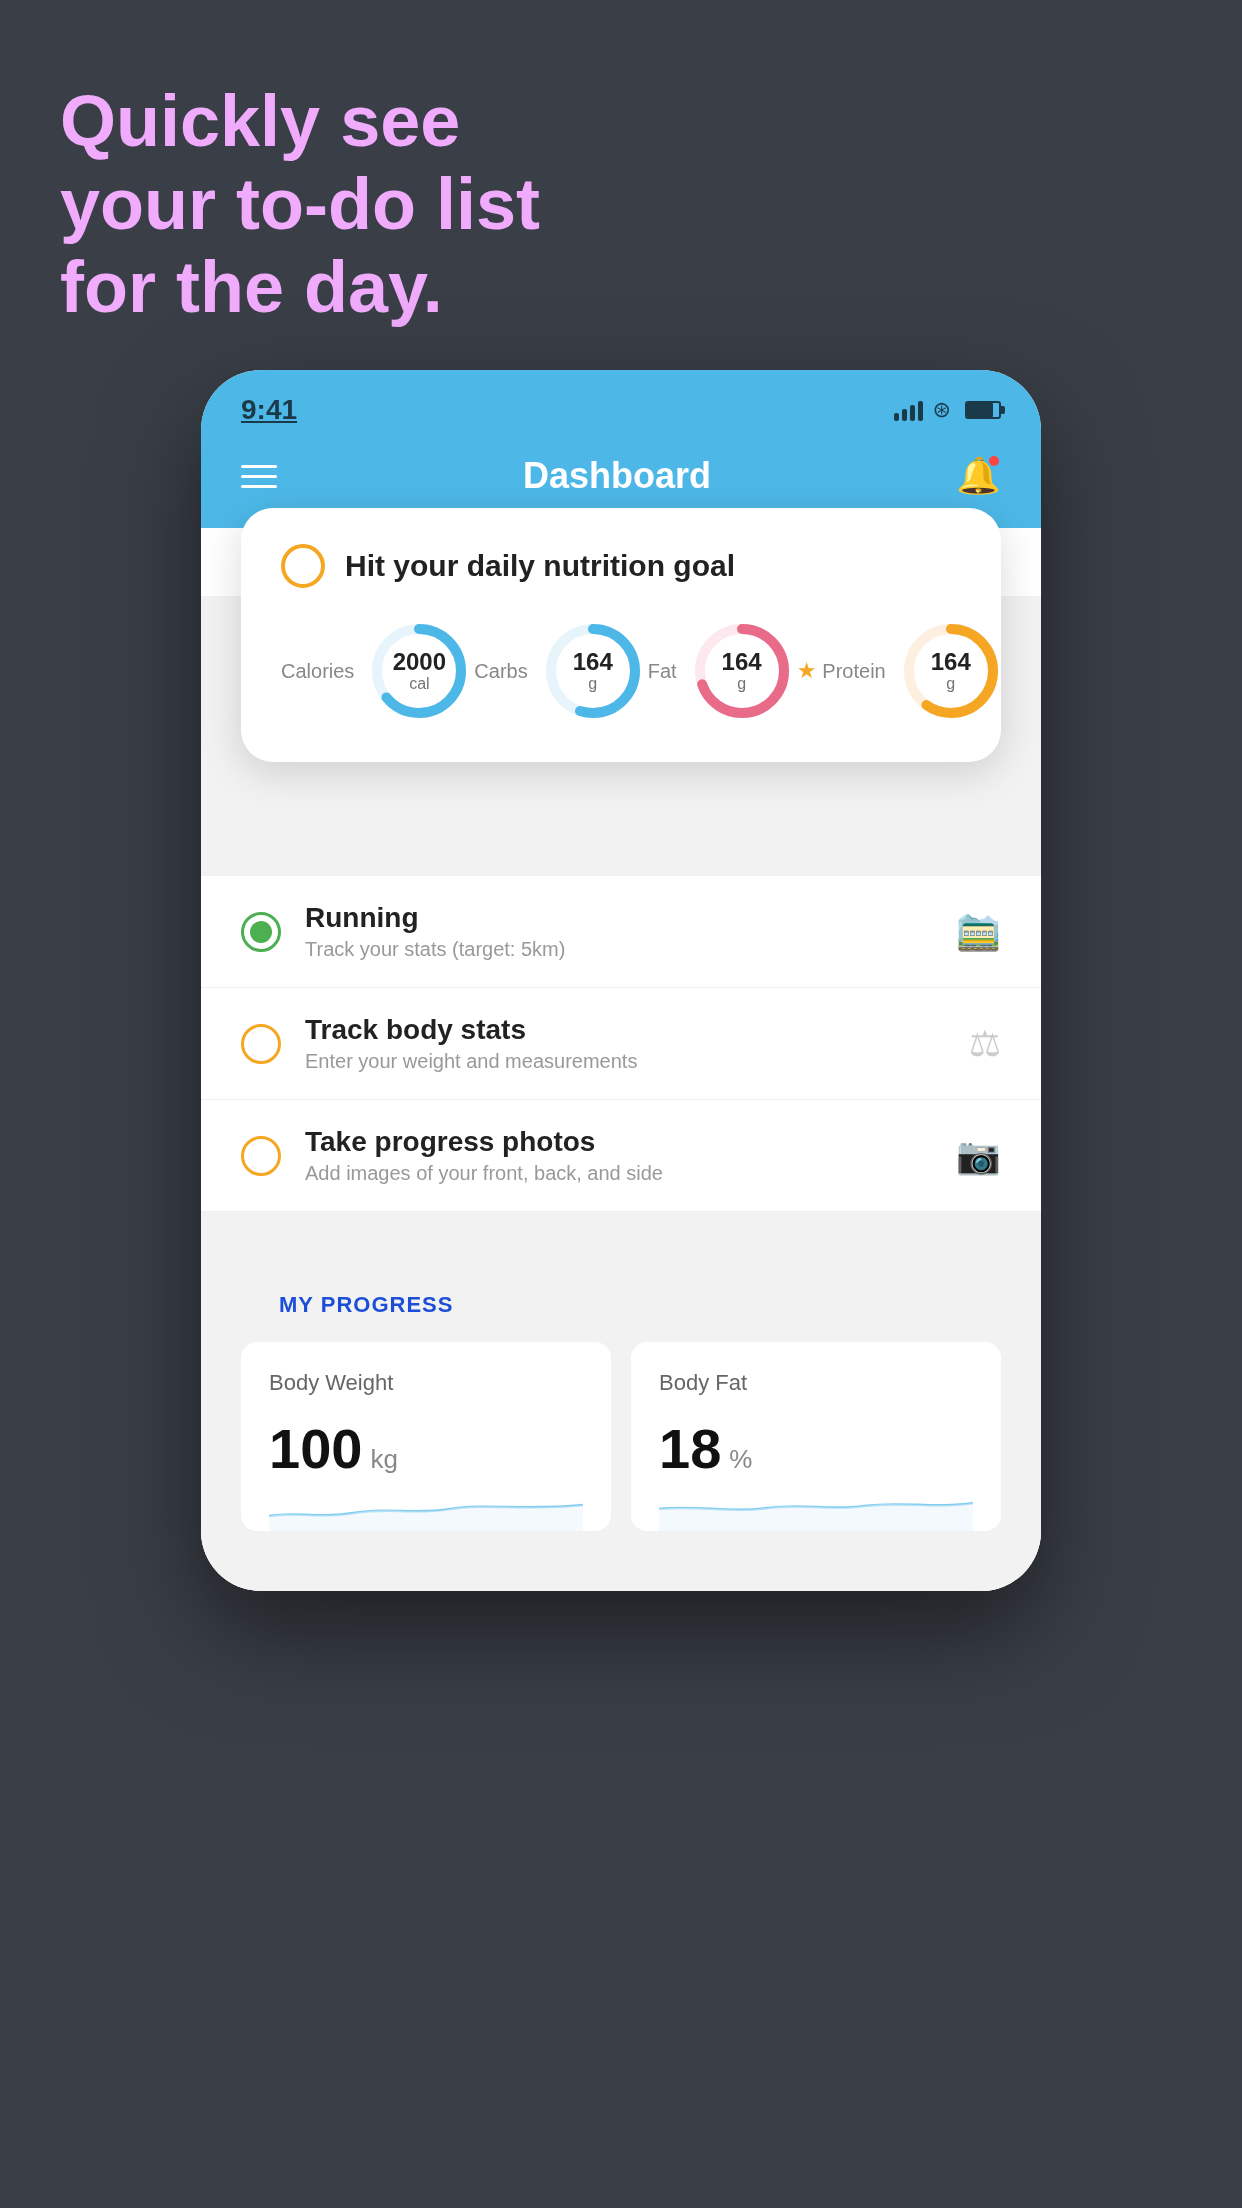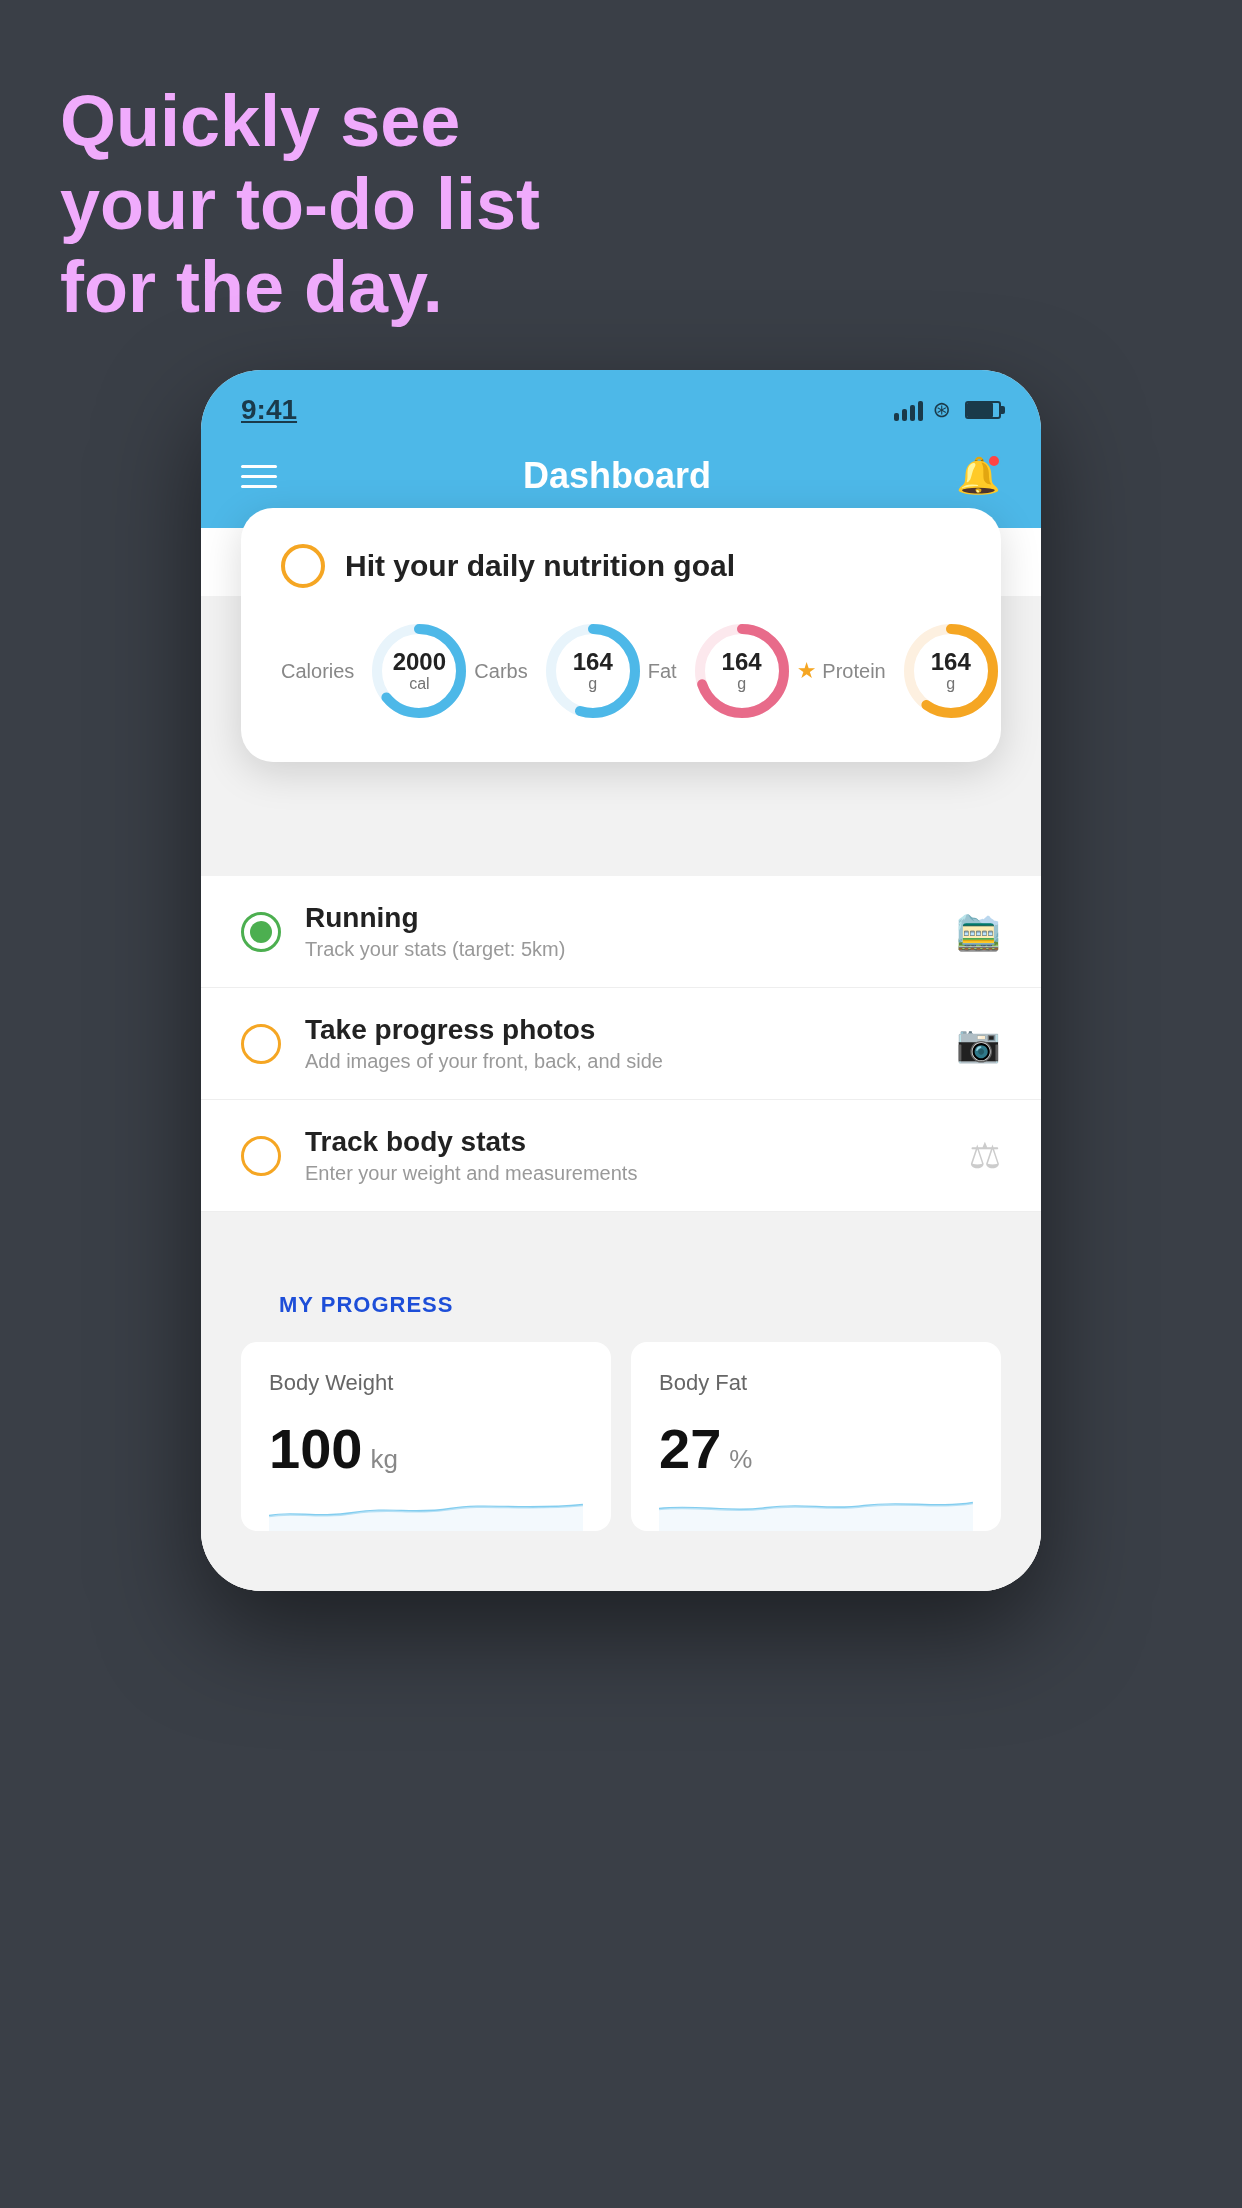--- a/index.html
+++ b/index.html
@@ -512,33 +512,33 @@
         <div class="todo-text">
           <div class="todo-main">Running</div>
           <div class="todo-sub">Track your stats (target: 5km)</div>
         </div>
         <span class="todo-icon">🚞</span>
       </div>
 
       <div class="todo-item">
         <div class="todo-circle yellow"></div>
         <div class="todo-text">
-          <div class="todo-main">Take progress photos</div>
-          <div class="todo-sub">Add images of your front, back, and side</div>
-        </div>
-        <span class="todo-icon">📷</span>
+          <div class="todo-main">Track body stats</div>
+          <div class="todo-sub">Enter your weight and measurements</div>
+        </div>
+        <span class="todo-icon">⚖</span>
       </div>
 
       <div class="todo-item">
         <div class="todo-circle yellow"></div>
         <div class="todo-text">
-          <div class="todo-main">Track body stats</div>
-          <div class="todo-sub">Enter your weight and measurements</div>
-        </div>
-        <span class="todo-icon">⚖</span>
+          <div class="todo-main">Take progress photos</div>
+          <div class="todo-sub">Add images of your front, back, and side</div>
+        </div>
+        <span class="todo-icon">📷</span>
       </div>
 
     </div>
 
     <div style="height: 40px; background: #f2f2f2;"></div>
 
     <div class="progress-section">
       <div class="progress-header">MY PROGRESS</div>
       <div class="progress-cards">
 
@@ -552,21 +552,21 @@
             <svg viewBox="0 0 260 50" preserveAspectRatio="none">
               <path d="M0,35 C20,30 40,38 70,32 C100,26 120,34 150,28 C180,22 210,30 260,24" fill="none" stroke="#4db8e8" stroke-width="2.5" opacity="0.7"></path>
               <path d="M0,35 C20,30 40,38 70,32 C100,26 120,34 150,28 C180,22 210,30 260,24 L260,50 L0,50 Z" fill="#e8f4fb" opacity="0.5"></path>
             </svg>
           </div>
         </div>
 
         <div class="progress-card">
           <div class="progress-card-title">Body Fat</div>
           <div class="progress-value">
-            <span class="progress-number">27</span>
+            <span class="progress-number">18</span>
             <span class="progress-unit">%</span>
           </div>
           <div class="mini-chart">
             <svg viewBox="0 0 260 50" preserveAspectRatio="none">
               <path d="M0,28 C30,24 60,32 90,27 C120,22 140,30 170,25 C200,20 230,28 260,22" fill="none" stroke="#4db8e8" stroke-width="2.5" opacity="0.7"></path>
               <path d="M0,28 C30,24 60,32 90,27 C120,22 140,30 170,25 C200,20 230,28 260,22 L260,50 L0,50 Z" fill="#e8f4fb" opacity="0.5"></path>
             </svg>
           </div>
         </div>
 

